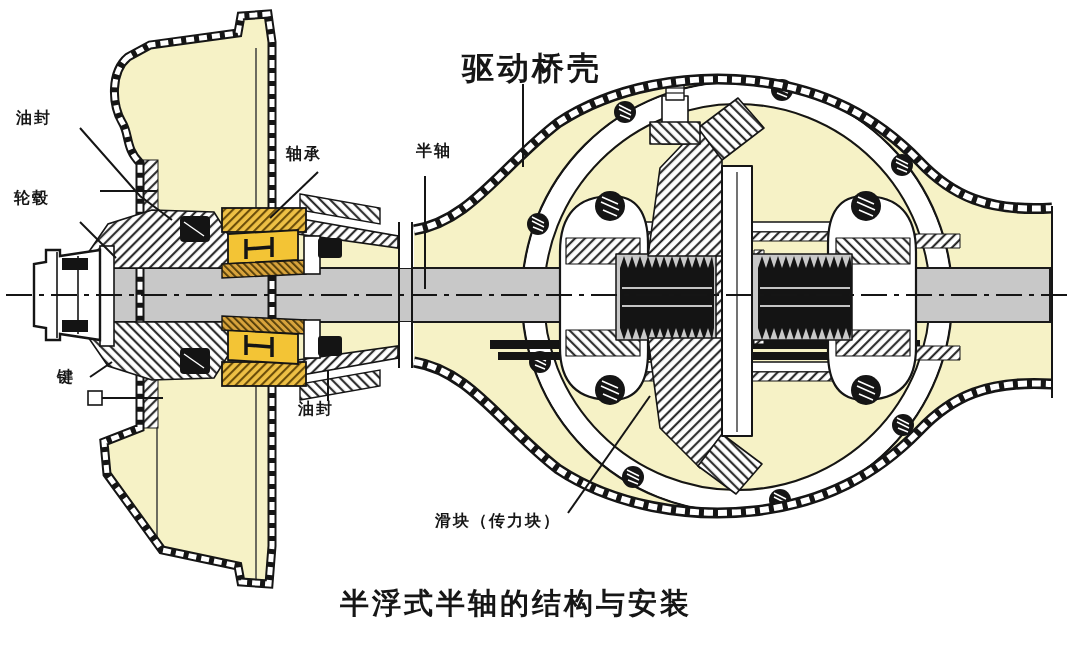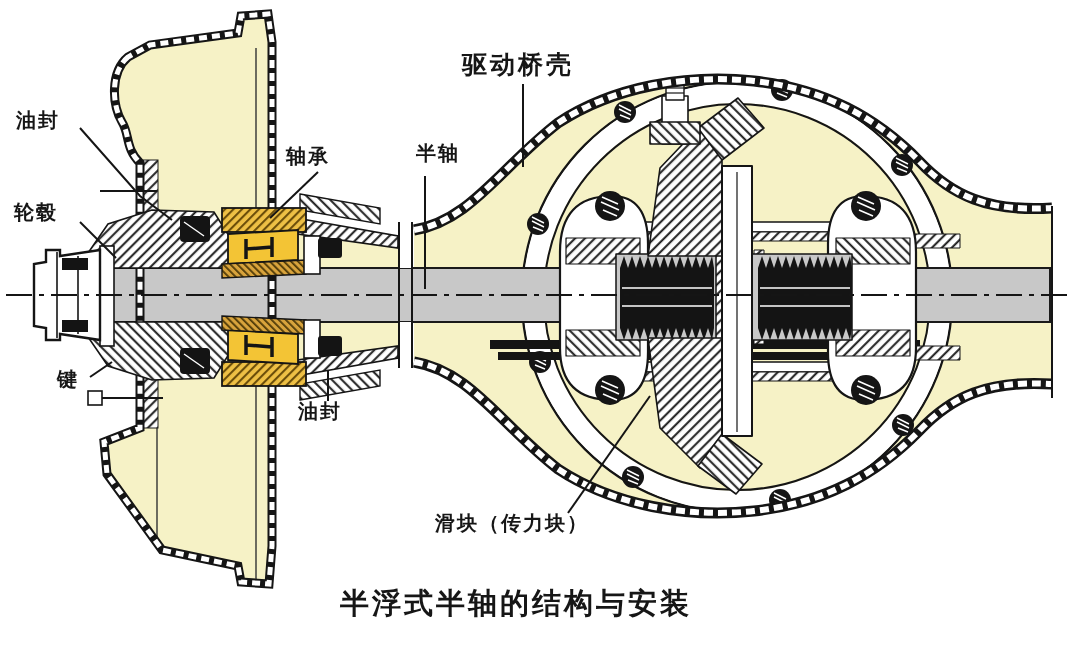--- a/index.html
+++ b/index.html
@@ -1,22 +1,22 @@
 <!DOCTYPE html>
 <html><head>
 <meta charset="utf-8">
 <style>
   html,body{margin:0;padding:0;background:#fff;}
   .stage{position:relative;width:1080px;height:648px;background:#fff;
          font-family:"DejaVu Sans",sans-serif;overflow:hidden;}
   .stage svg{position:absolute;left:0;top:0;}
   .lbl{position:absolute;color:#161616;font-weight:bold;white-space:nowrap;
        line-height:1;letter-spacing:2px;}
-  .lbl-24{font-size:20px;}
-  .lbl-26{font-size:25px;letter-spacing:3px;}
+  .lbl-24{font-size:16px;}
+  .lbl-26{font-size:32px;letter-spacing:3px;}
   .caption{font-size:29px;letter-spacing:3px;}
 </style>
 </head>
 <body>
 
 <div class="stage">
 
 <svg width="1080" height="648" viewBox="0 0 1080 648">
   <defs>
     <pattern id="h1" patternUnits="userSpaceOnUse" width="7" height="7" patternTransform="rotate(45)">
@@ -226,21 +226,21 @@
     <line x1="318" y1="172" x2="270" y2="218"></line>
     <line x1="425" y1="176" x2="425" y2="289"></line>
     <line x1="523" y1="84" x2="523" y2="167"></line>
     <line x1="90" y1="377" x2="112" y2="362"></line>
     <line x1="328" y1="401" x2="328" y2="371"></line>
     <line x1="568" y1="513" x2="650" y2="396"></line>
   </g>
 </svg>
 
 <div class="lbl lbl-24" style="left:16px;top:110px">油封</div>
-<div class="lbl lbl-24" style="left:14px;top:202px">轮毂</div>
+<div class="lbl lbl-24" style="left:14px;top:190px">轮毂</div>
 <div class="lbl lbl-24" style="left:286px;top:146px">轴承</div>
 <div class="lbl lbl-24" style="left:416px;top:143px">半轴</div>
 <div class="lbl lbl-26" style="left:462px;top:52px">驱动桥壳</div>
 <div class="lbl lbl-24" style="left:57px;top:369px">键</div>
 <div class="lbl lbl-24" style="left:298px;top:401px">油封</div>
 <div class="lbl caption" style="left:340px;top:589px">半浮式半轴的结构与安装</div>
 <div class="lbl lbl-24" style="left:435px;top:513px">滑块（传力块）</div>
 
 </div>
 

